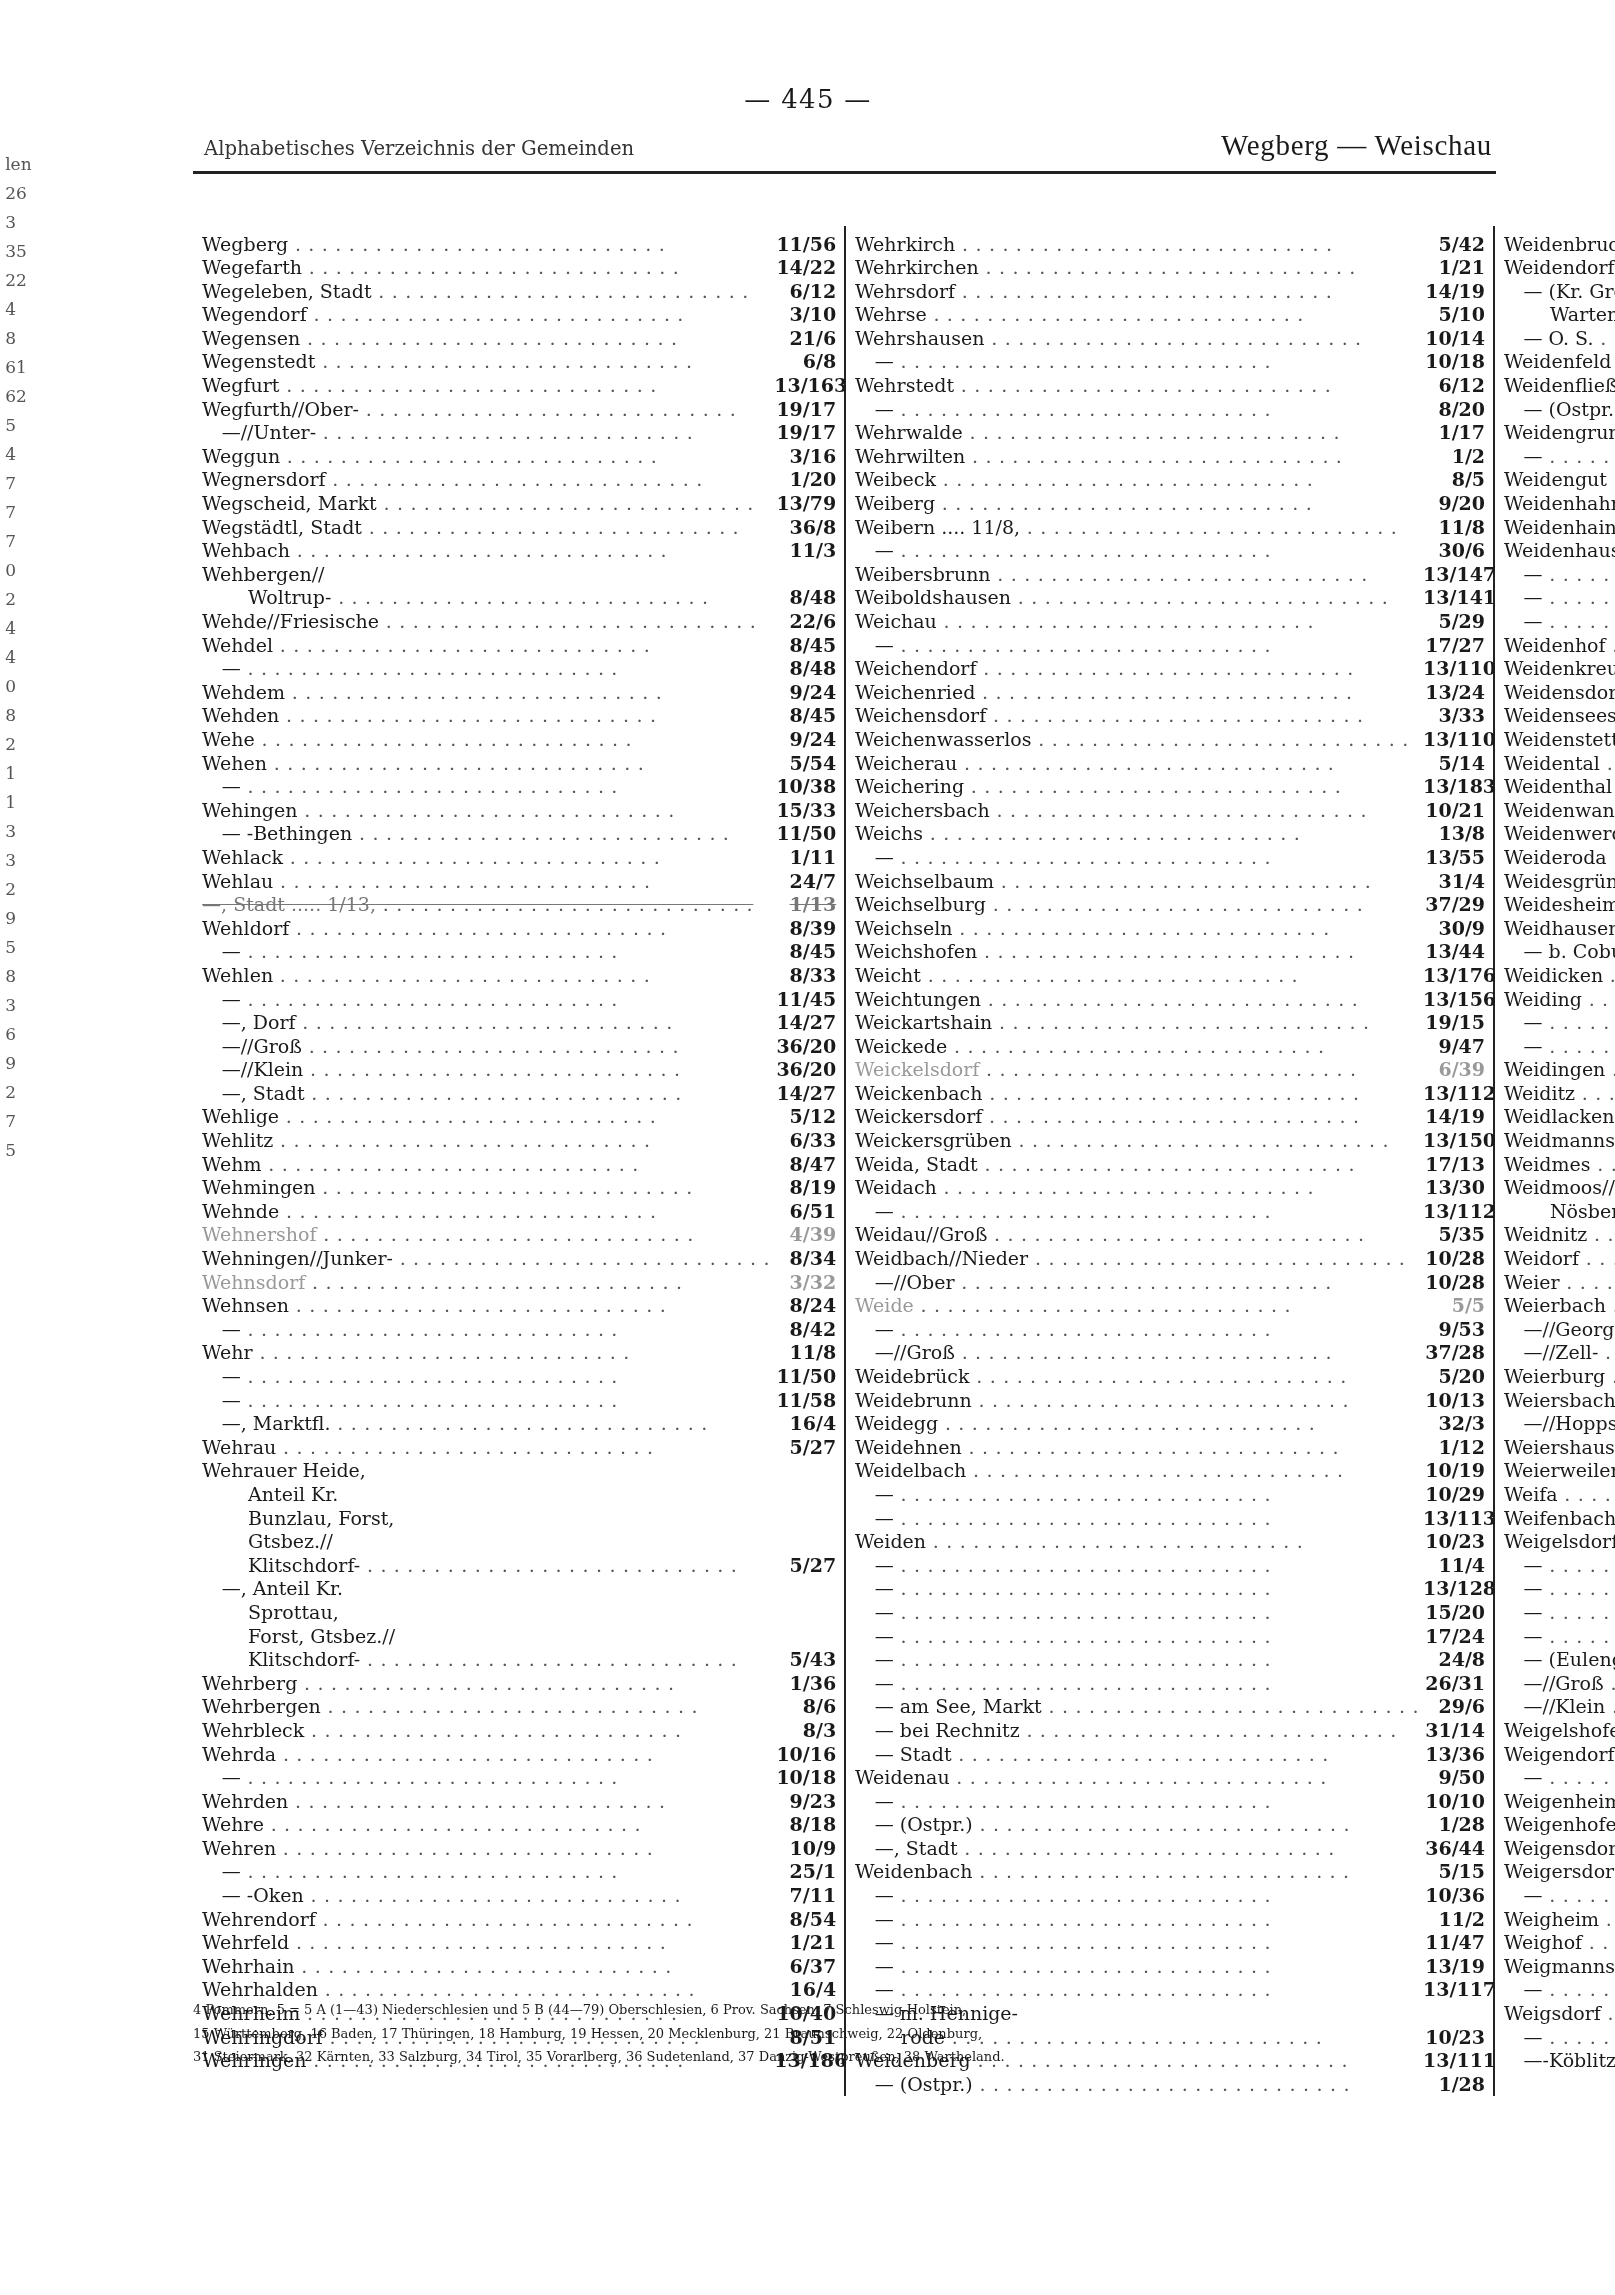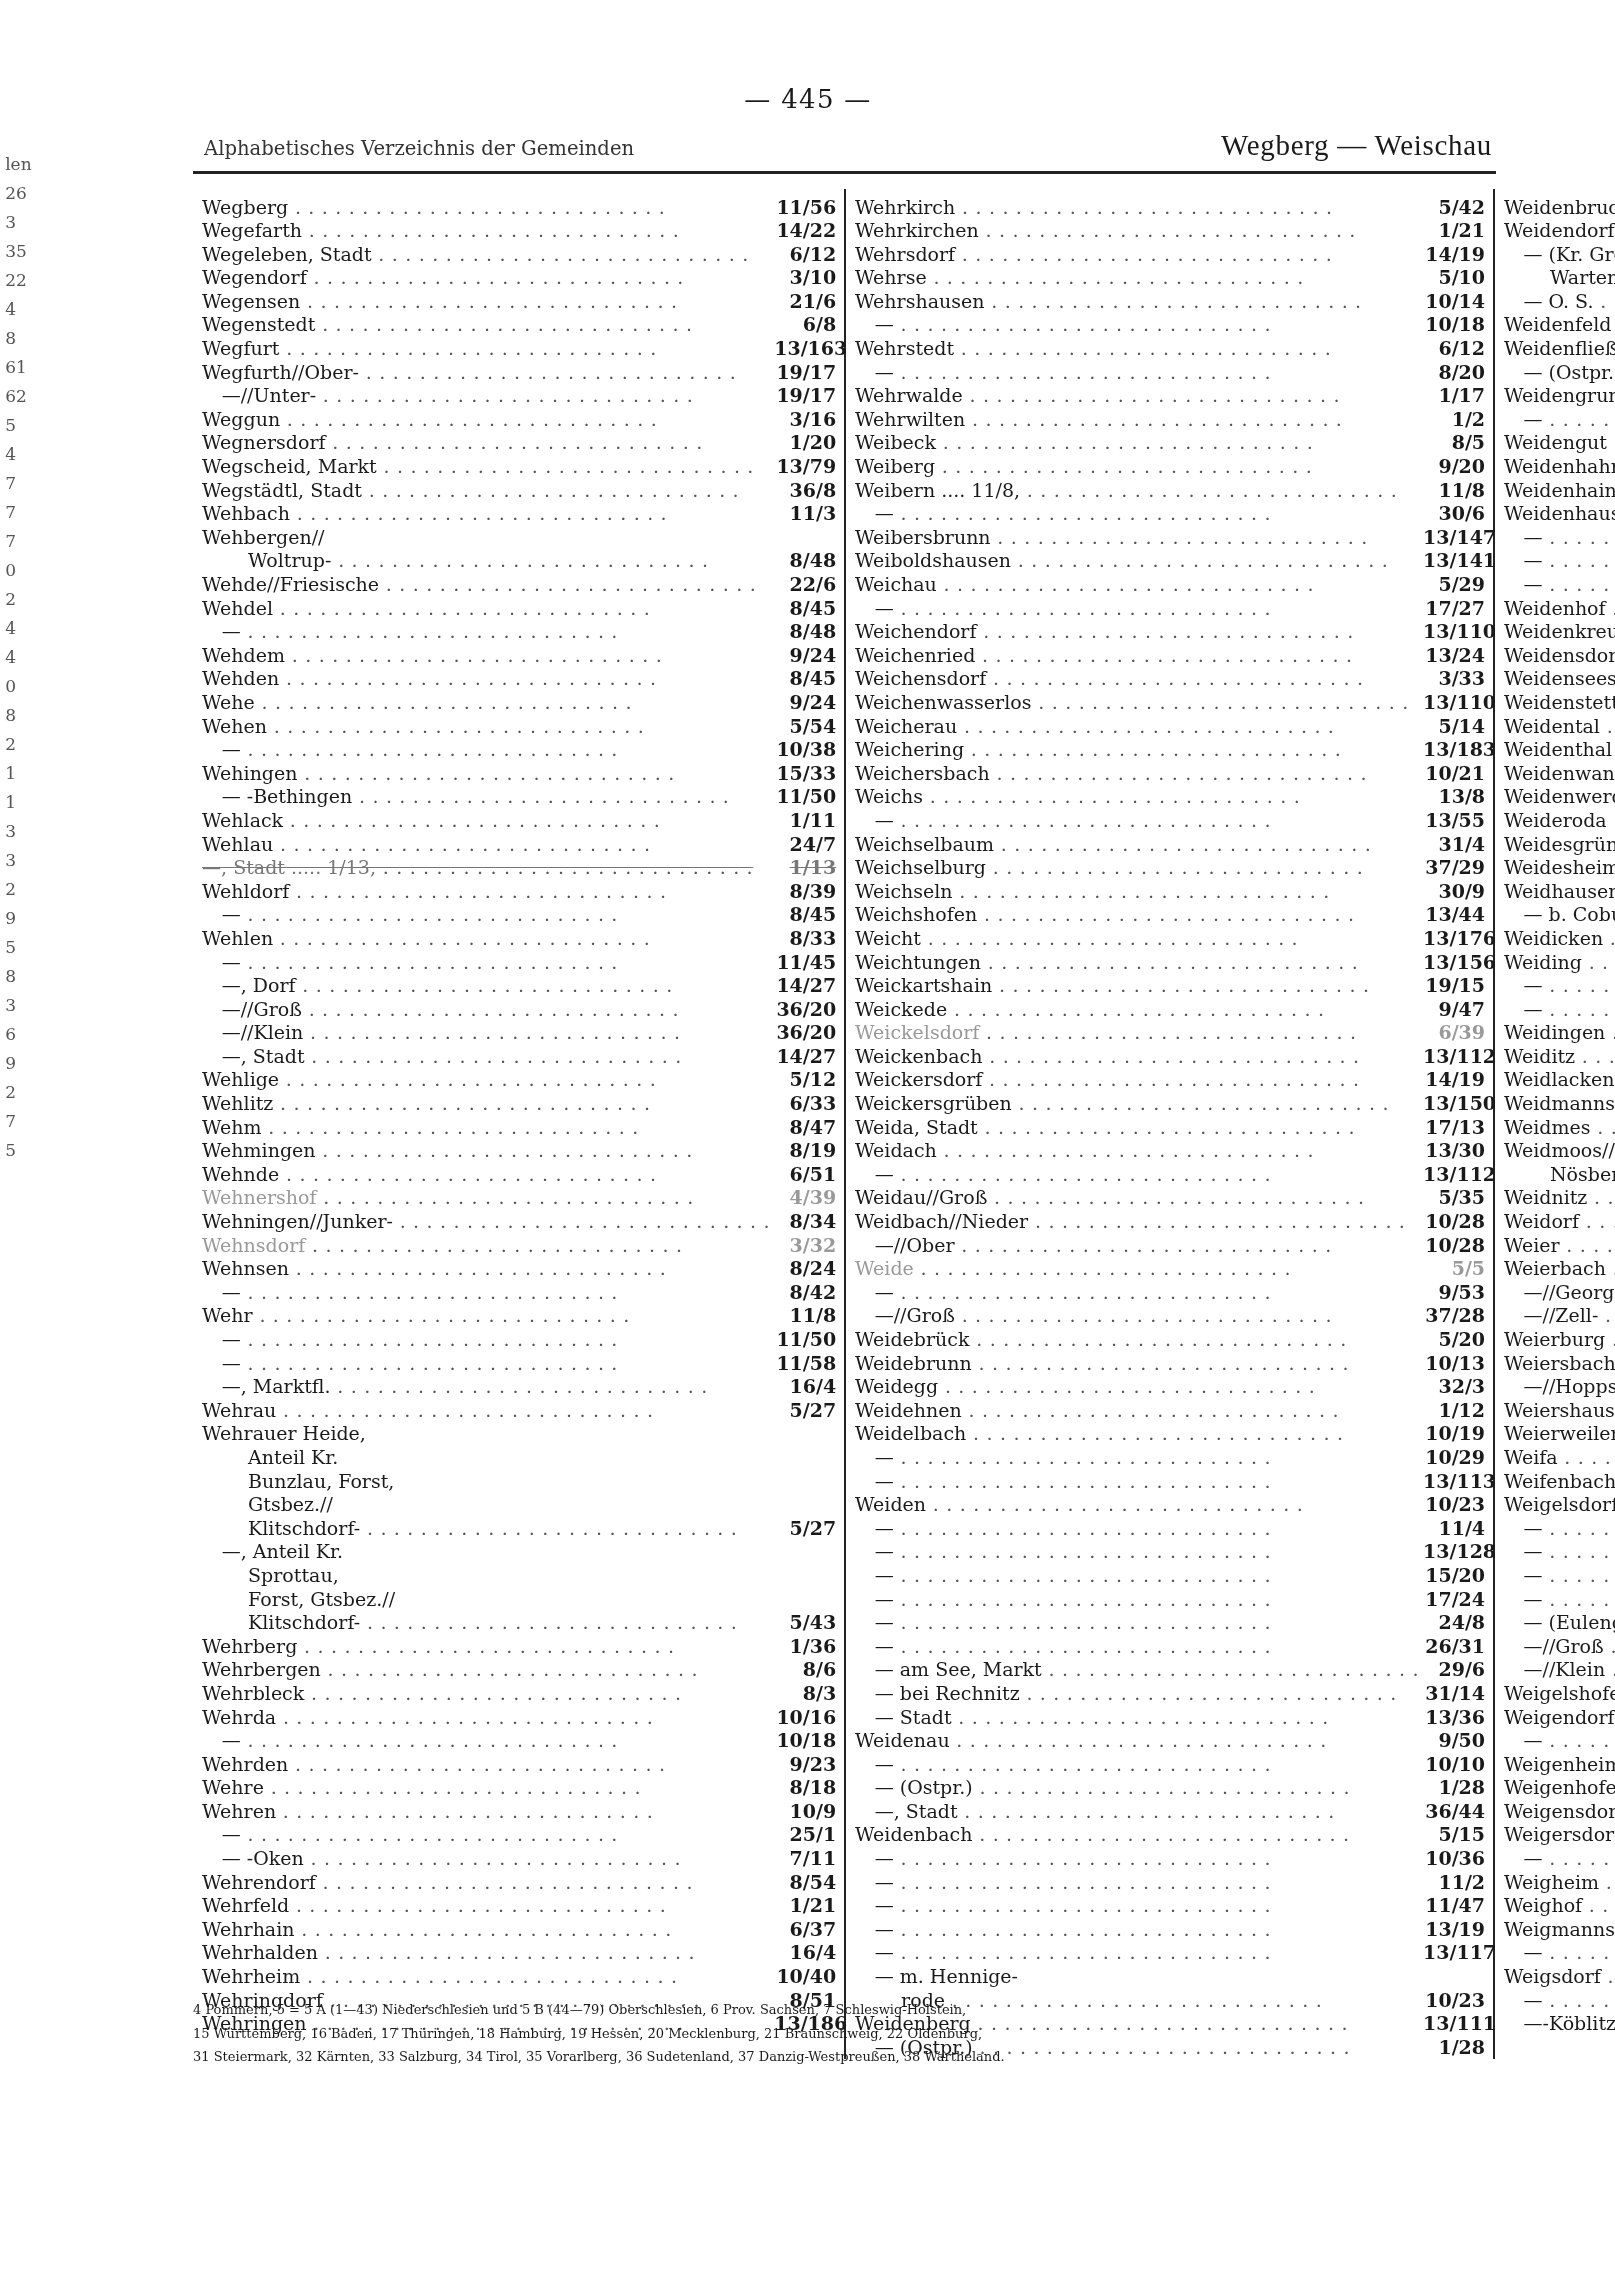--- a/index.html
+++ b/index.html
@@ -4,21 +4,21 @@
 <style>
   html, body { margin:0; padding:0; background:#fff; }
   body { width:1616px; height:2295px; position:relative; overflow:hidden;
          font-family:"DejaVu Serif","Liberation Serif",serif; color:#1a1a1a; }
   .page-num { position:absolute; top:84px; left:0; width:100%; text-align:center;
               font-size:26px; letter-spacing:1.3px; }
   .header-left { position:absolute; top:137px; left:196px; font-size:19.6px; color:#333;margin-left:8px; }
   .header-right { position:absolute; top:129px; right:124px; font-size:29px; letter-spacing:0.7px;font-family:Liberation Serif, serif; }
   .rule { position:absolute; top:171px; left:193px; width:1303px; height:2.6px; background:#222; }
   .columns { position:absolute; top:189px; left:193px; width:1303px; display:flex; }
-  .col { flex:1; padding:6.5px 7.8px 0 9.1px; border-right:2.6px solid #222; box-sizing:border-box; }
+  .col { flex:1; padding:6.5px 7.8px 0 9.1px; border-right:2.6px solid #222; box-sizing:border-box;margin-top:37px; }
   .col:last-child { border-right:none; }
   .entry { display:flex; align-items:baseline; font-size:19px; line-height:23.6px; white-space:nowrap; }
   .entry .name { flex:1; overflow:hidden; position:relative; }
   .entry .name::after { content:" . . . . . . . . . . . . . . . . . . . . . . . . . . . ."; color:#555; letter-spacing:0.7px; }
   .entry.noleader .name::after { content:""; }
   .entry .ref { width:62px; text-align:right; font-weight:bold; padding-left:3.9px; }
   .entry.cont .name { padding-left:46px; }
   .entry.sub .name { padding-left:19.6px; }
   .entry.struck .name, .entry.struck .ref { text-decoration:line-through; color:#777; }
   .entry.faint .name, .entry.faint .ref { color:#999; }

